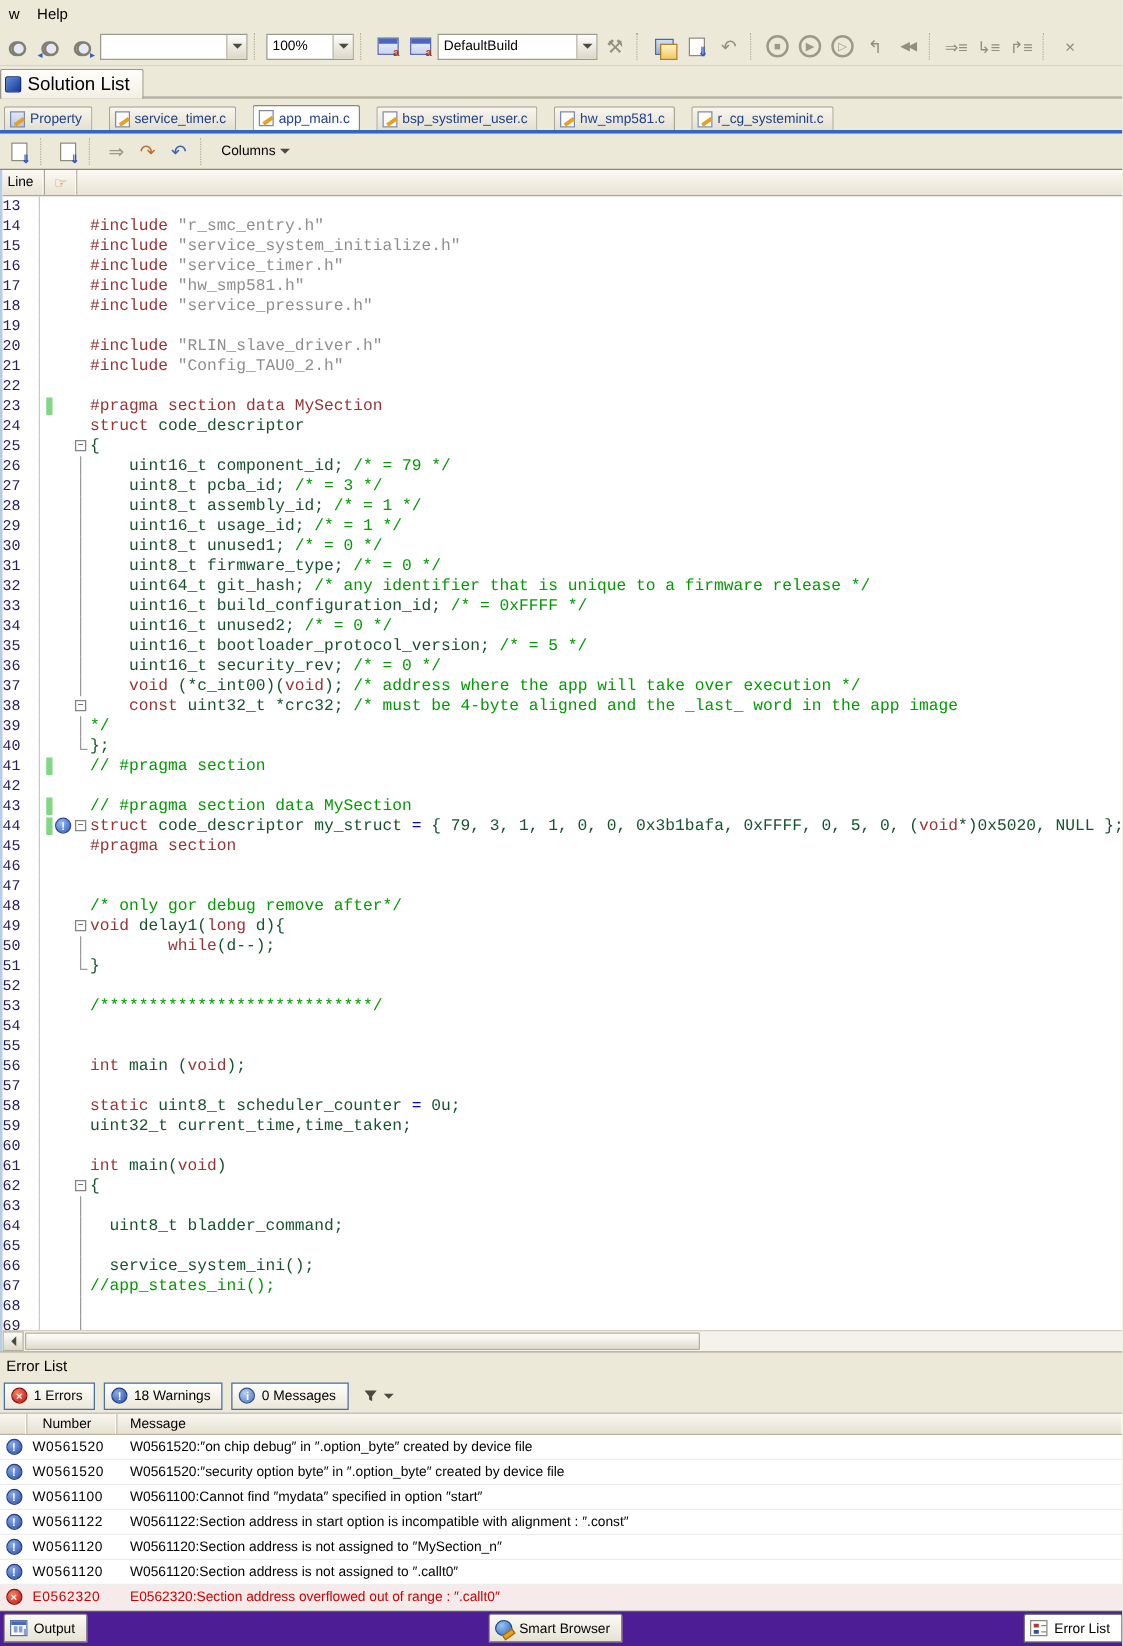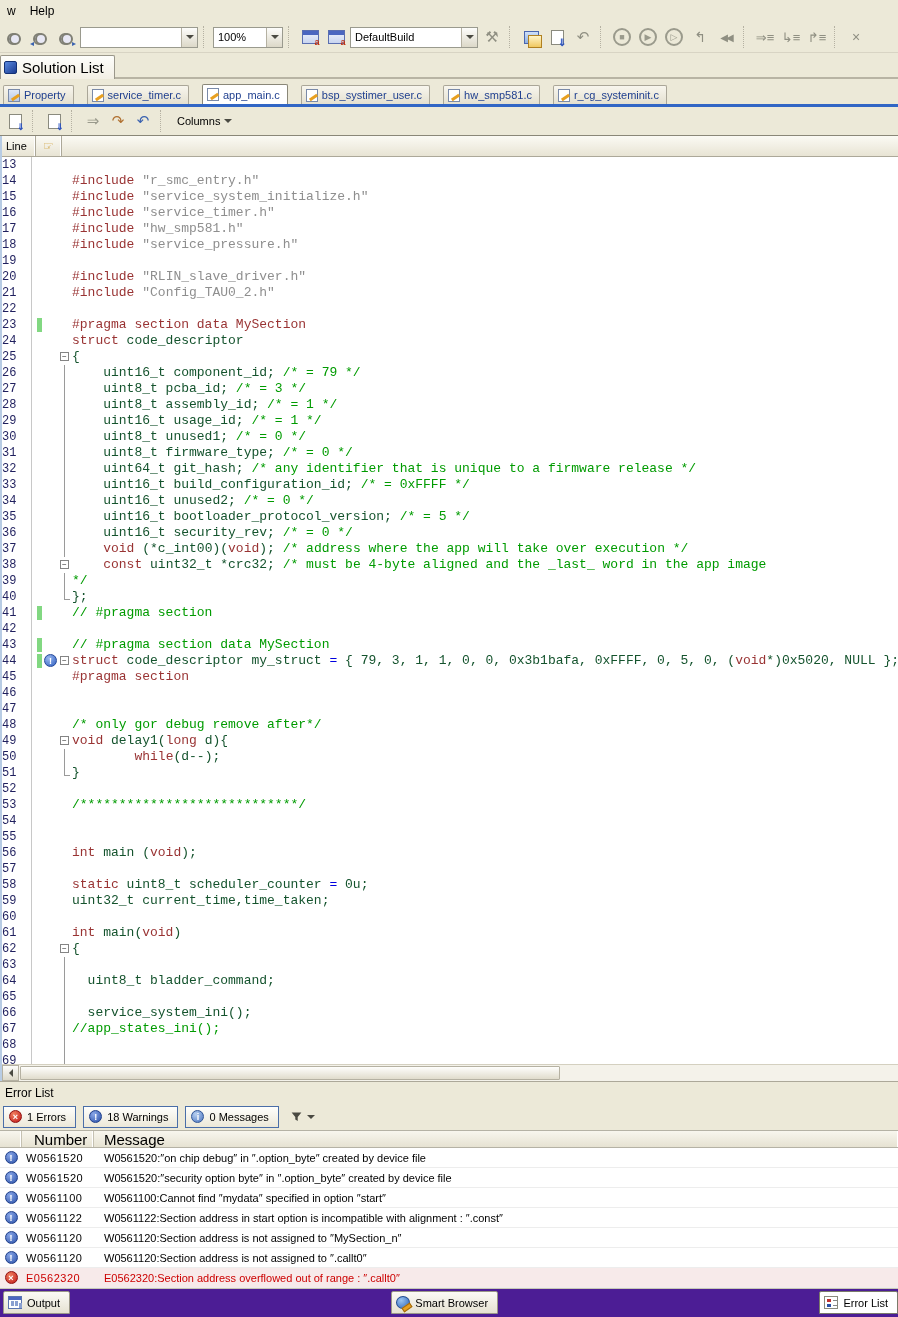--- a/index.html
+++ b/index.html
@@ -80,21 +80,21 @@
   .errorpanel { border-top:1px solid #aca899; background:#ece9d8; }
   .ep-title { height:21px; display:flex; align-items:center; padding-left:5px; font-size:12px; color:#000; }
   .ep-buttons { height:27px; display:flex; align-items:center; padding-left:3px; gap:7px; }
   .epbtn { height:22px; display:flex; align-items:center; gap:5px; padding:0 9px 0 5px; font-size:11px; background:linear-gradient(#fefefc,#ece8d8); border:1px solid #4a6ea8; }
   .sev { width:13px; height:13px; border-radius:50%; color:#fff; font:bold 9px/13px "Liberation Sans",sans-serif; text-align:center; flex:0 0 auto; font-style:normal; }
   .sev.warn { background:radial-gradient(circle at 35% 30%,#8aa8e8,#2a50a8); border:1px solid #1f3f8a; }
   .sev.error { background:radial-gradient(circle at 35% 30%,#f08060,#c01818); border:1px solid #901010; }
   .sev.msg { background:radial-gradient(circle at 35% 30%,#b8d0f0,#4a74c0); border:1px solid #2f5496; }
   .funnel-btn { display:flex; align-items:center; gap:4px; margin-left:4px; }
   .ep-grid { background:#fff; }
-  .ep-ghead { height:18px; display:flex; font-size:15px; background:linear-gradient(#f8f6ee,#e6e2d2); border-top:1px solid #b5b2a5; border-bottom:1px solid #b5b2a5; }
+  .ep-ghead { height:18px; display:flex; font-size:11px; background:linear-gradient(#f8f6ee,#e6e2d2); border-top:1px solid #b5b2a5; border-bottom:1px solid #b5b2a5; }
   .gh { display:flex; align-items:center; border-right:1px solid #c5c1b2; box-shadow:inset -1px 0 #fff; }
   .gh.c-ic { width:22px; }
   .gh.c-num { width:72px; padding-left:12px; }
   .gh.c-msg { flex:1; padding-left:10px; border-right:none; }
   .erow { height:20px; display:flex; align-items:center; font-size:11px; border-bottom:1px solid #ededed; background:#fff; }
   .erow .c-ic { width:22px; display:flex; justify-content:center; }
   .erow .c-num { width:72px; padding-left:4px; letter-spacing:0.5px; }
   .erow .c-msg { flex:1; padding-left:10px; white-space:nowrap; overflow:hidden; }
   .erow.err { background:#f7eaea; }
   .erow.err .c-num, .erow.err .c-msg { color:#cc0000; }

